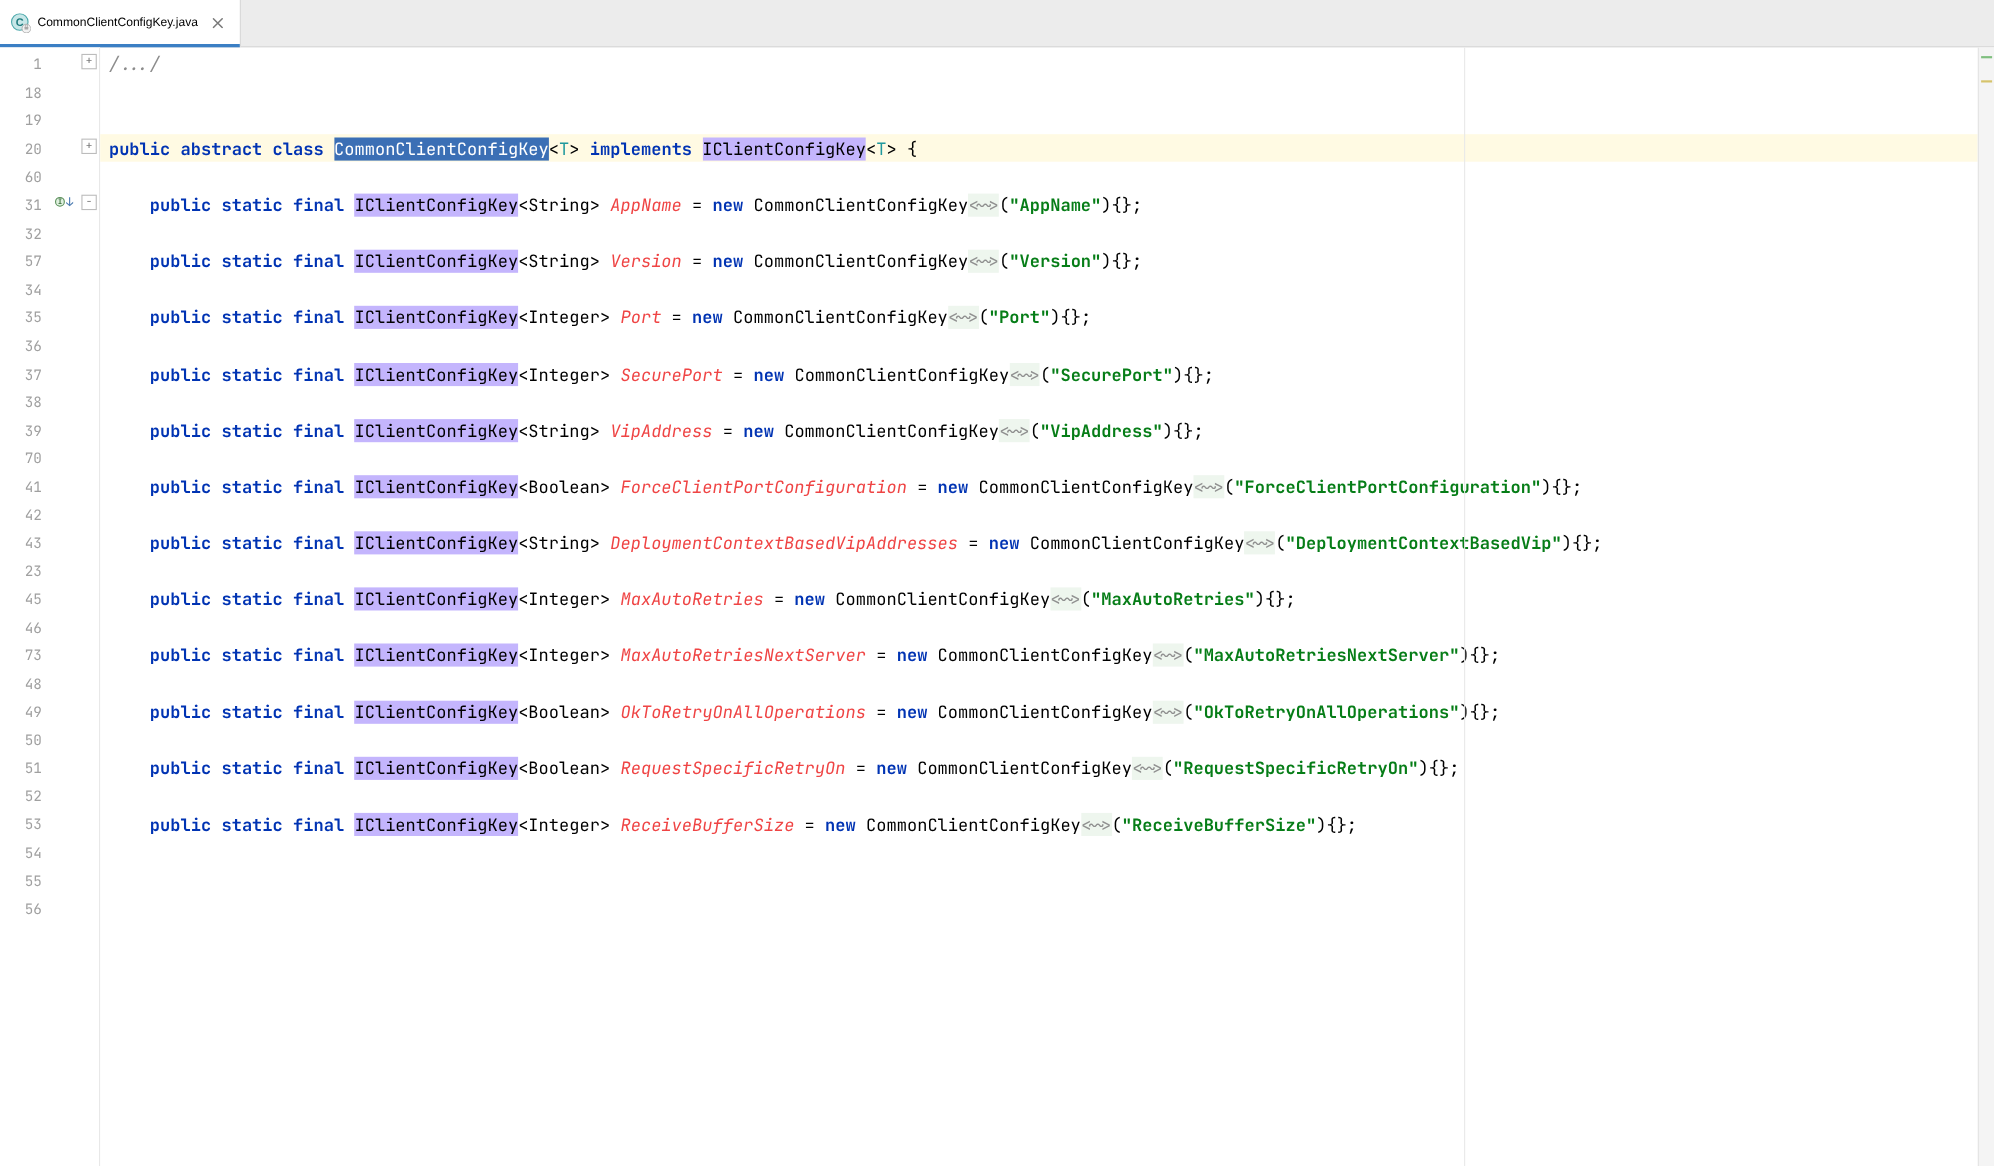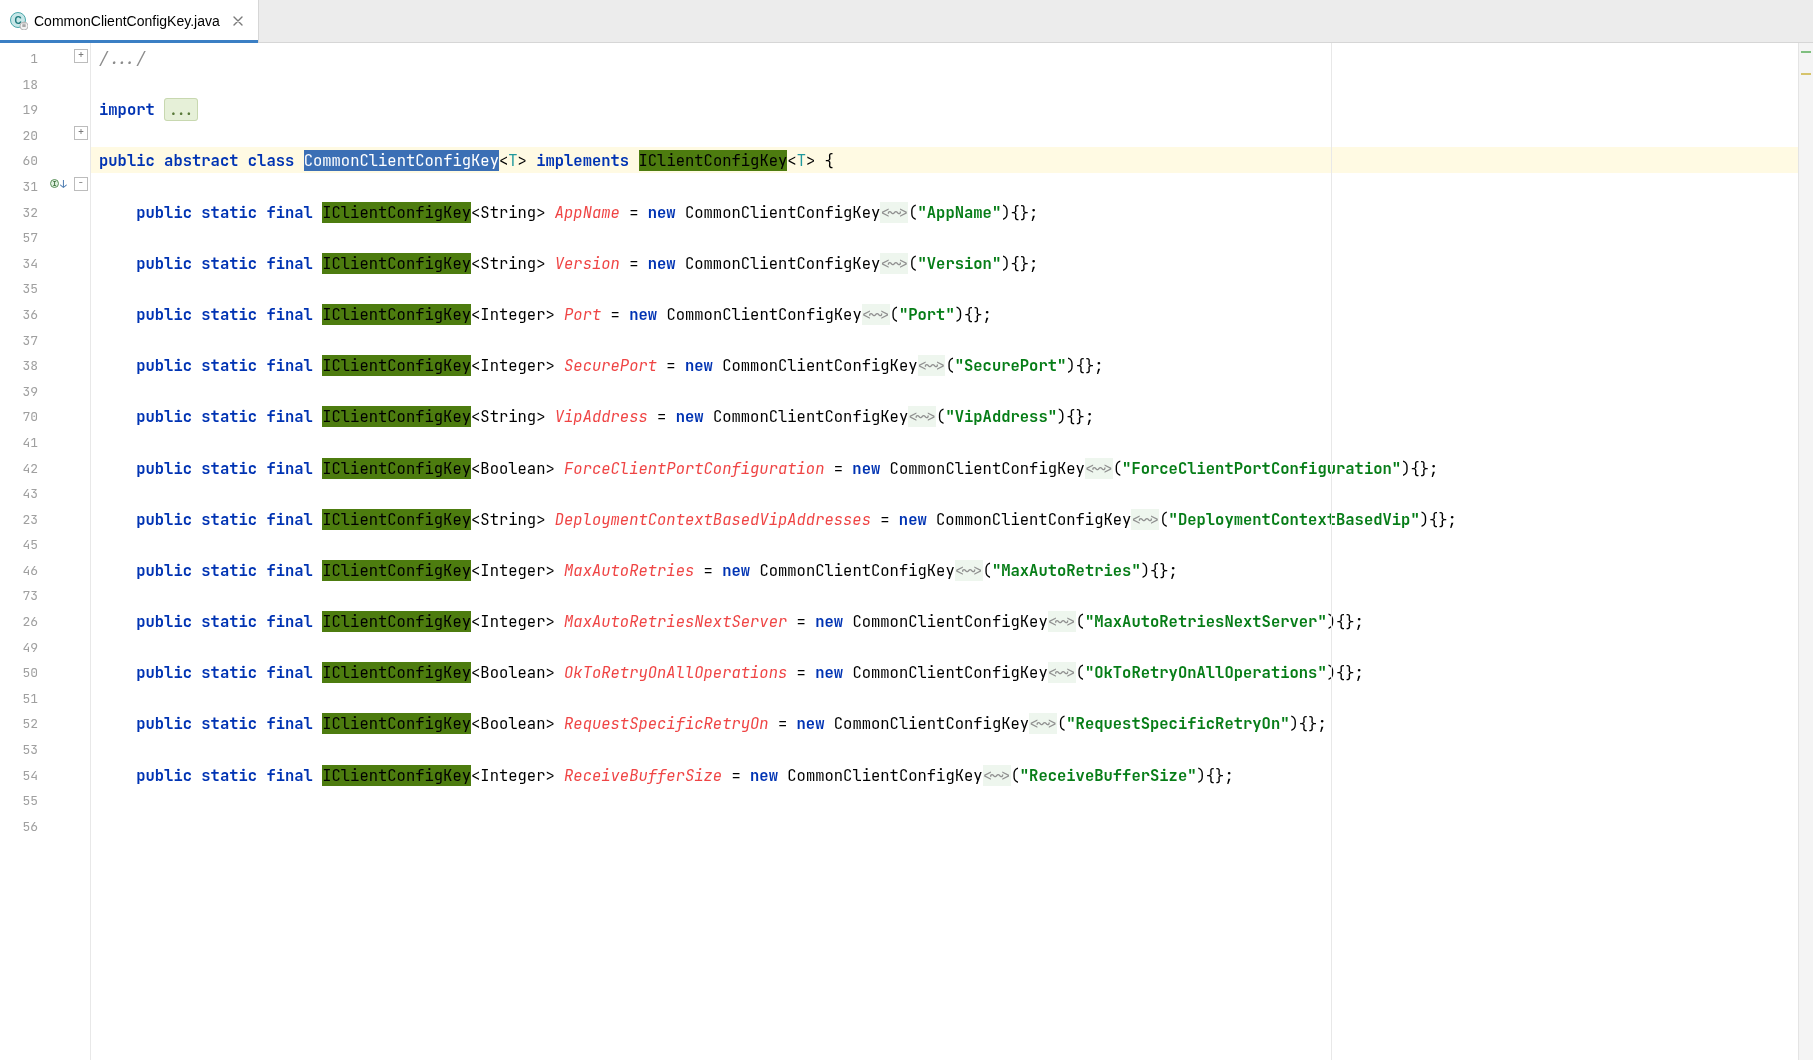--- a/index.html
+++ b/index.html
@@ -2,41 +2,41 @@
 <html><head>
 <meta charset="utf-8">
 <style>
   html,body{margin:0;padding:0;height:100%;font-family:"JetBrains Mono","Consolas","Menlo",monospace;font-size:15px;color:#000;background:#fff;overflow:hidden}
   .app{display:flex;flex-direction:column;height:100vh;width:100vw}
   
   .tab-bar{display:flex;align-items:flex-end;height:42px;background:#ececec;border-bottom:1px solid #d6d6d6}
   .tab{display:flex;align-items:center;gap:6px;height:100%;padding:0 12px 0 10px;background:#fff;border-right:1px solid #d6d6d6;position:relative}
   .tab.active::after{content:"";position:absolute;left:0;right:0;bottom:-1px;height:3px;background:#3b7fc4}
   .tab-icon{width:18px;height:18px;display:inline-flex;align-items:center;justify-content:center}
-  .tab-title{font-family:-apple-system,BlinkMacSystemFont,"Segoe UI",sans-serif;font-size:14px;color:#000}
+  .tab-title{font-family:-apple-system,BlinkMacSystemFont,"Segoe UI",sans-serif;font-size:11px;color:#000}
   .close-x{width:16px;height:16px;display:inline-flex;align-items:center;justify-content:center;color:#7a7a7a;cursor:pointer;margin-left:4px}
   .close-x svg{width:10px;height:10px}
   
   .editor-wrap{flex:1;display:flex;overflow:hidden;position:relative}
   .gutter{width:48px;text-align:right;color:#a0a0a0;font-size:13px;padding-top:2px;user-select:none;background:#fff}
   .gutter-line{height:25.6px;line-height:27px;padding-right:10px;box-sizing:border-box}
   .marker-col{width:42px;position:relative;background:#fff;border-right:1px solid #e8e8e8}
   .marker-slot{height:25.6px;position:relative}
   .fold-toggle{position:absolute;right:2px;top:50%;transform:translateY(-50%);width:12px;height:12px;border:1px solid #bcbcbc;background:#fff;font-size:10px;line-height:10px;text-align:center;color:#7a7a7a;cursor:pointer}
   .impl-badge{position:absolute;left:2px;top:50%;transform:translateY(-50%);display:flex;align-items:center;gap:1px}
   .impl-badge .dot{width:9px;height:9px;border-radius:50%;border:1px solid #5a8f5a;background:#dff0df;box-sizing:border-box;font-size:7px;line-height:7px;text-align:center;color:#3a6f3a;font-weight:bold}
   .impl-badge .arrow{color:#4a7ab0;font-size:11px;font-weight:bold}
   .code-area{flex:1;overflow:auto;padding-top:2px;position:relative}
   .code-content{min-width:1500px}
   .code-line{height:25.6px;line-height:27px;white-space:pre;padding-left:8px;font-family:"JetBrains Mono","Consolas","Menlo",monospace;font-size:15.5px}
   .code-line.hl{background:#fffae3}
   
   .kw{color:#0033b3;font-weight:600}
   .str{color:#067d17;font-weight:600}
-  .type-hi{background:#4d7c0f;color:#000}
+  .type-hi{background:#c4b5fd;color:#000}
   .type-sel{background:#3b6fb5;color:#fff}
   .type-param{color:#20999d}
   .field{color:#ef4444;font-style:italic}
   .generic-hint{color:#909090}
   .hint-bg{background:#eef6ee}
   .fold-pill{background:#e6f0d8;border:1px solid #c8d8b0;border-radius:3px;padding:0 2px;color:#5a7a3a}
   .comment{color:#8c8c8c;font-style:italic}
   .identifier{color:#000}
   
   .right-margin{position:absolute;top:0;bottom:0;left:1240px;width:0;border-left:1px solid #e8e8e8;pointer-events:none}
@@ -89,21 +89,21 @@
         <div class="gutter-line">38</div>
         <div class="gutter-line">39</div>
         <div class="gutter-line">70</div>
         <div class="gutter-line">41</div>
         <div class="gutter-line">42</div>
         <div class="gutter-line">43</div>
         <div class="gutter-line">23</div>
         <div class="gutter-line">45</div>
         <div class="gutter-line">46</div>
         <div class="gutter-line">73</div>
-        <div class="gutter-line">26</div>
+        <div class="gutter-line">48</div>
         <div class="gutter-line">49</div>
         <div class="gutter-line">50</div>
         <div class="gutter-line">51</div>
         <div class="gutter-line">52</div>
         <div class="gutter-line">53</div>
         <div class="gutter-line">54</div>
         <div class="gutter-line">55</div>
         <div class="gutter-line">56</div>
       </div>
 
@@ -148,21 +148,20 @@
         <div class="marker-slot"></div>
         <div class="marker-slot"></div>
         <div class="marker-slot"></div>
         <div class="marker-slot"></div>
       </div>
 
     <div class="code-area">
       <div class="code-content" id="code-content">
           <div class="code-line"><span class="comment">/.../</span></div>
           <div class="code-line"></div>
-          <div class="code-line"><span class="kw">import</span> <span class="fold-pill">...</span></div>
           <div class="code-line"></div>
           <div class="code-line hl"><span class="kw">public abstract class</span> <span class="type-sel">CommonClientConfigKey</span>&lt;<span class="type-param">T</span>&gt; <span class="kw">implements</span> <span class="type-hi">IClientConfigKey</span>&lt;<span class="type-param">T</span>&gt; {</div>
           <div class="code-line"></div>
           <div class="code-line">    <span class="kw">public static final</span> <span class="type-hi">IClientConfigKey</span>&lt;String&gt; <span class="field">AppName</span> = <span class="kw">new</span> <span class="identifier">CommonClientConfigKey</span><span class="generic-hint hint-bg">&lt;~&gt;</span>(<span class="str">"AppName"</span>){};</div>
           <div class="code-line"></div>
           <div class="code-line">    <span class="kw">public static final</span> <span class="type-hi">IClientConfigKey</span>&lt;String&gt; <span class="field">Version</span> = <span class="kw">new</span> <span class="identifier">CommonClientConfigKey</span><span class="generic-hint hint-bg">&lt;~&gt;</span>(<span class="str">"Version"</span>){};</div>
           <div class="code-line"></div>
           <div class="code-line">    <span class="kw">public static final</span> <span class="type-hi">IClientConfigKey</span>&lt;Integer&gt; <span class="field">Port</span> = <span class="kw">new</span> <span class="identifier">CommonClientConfigKey</span><span class="generic-hint hint-bg">&lt;~&gt;</span>(<span class="str">"Port"</span>){};</div>
           <div class="code-line"></div>
           <div class="code-line">    <span class="kw">public static final</span> <span class="type-hi">IClientConfigKey</span>&lt;Integer&gt; <span class="field">SecurePort</span> = <span class="kw">new</span> <span class="identifier">CommonClientConfigKey</span><span class="generic-hint hint-bg">&lt;~&gt;</span>(<span class="str">"SecurePort"</span>){};</div>

